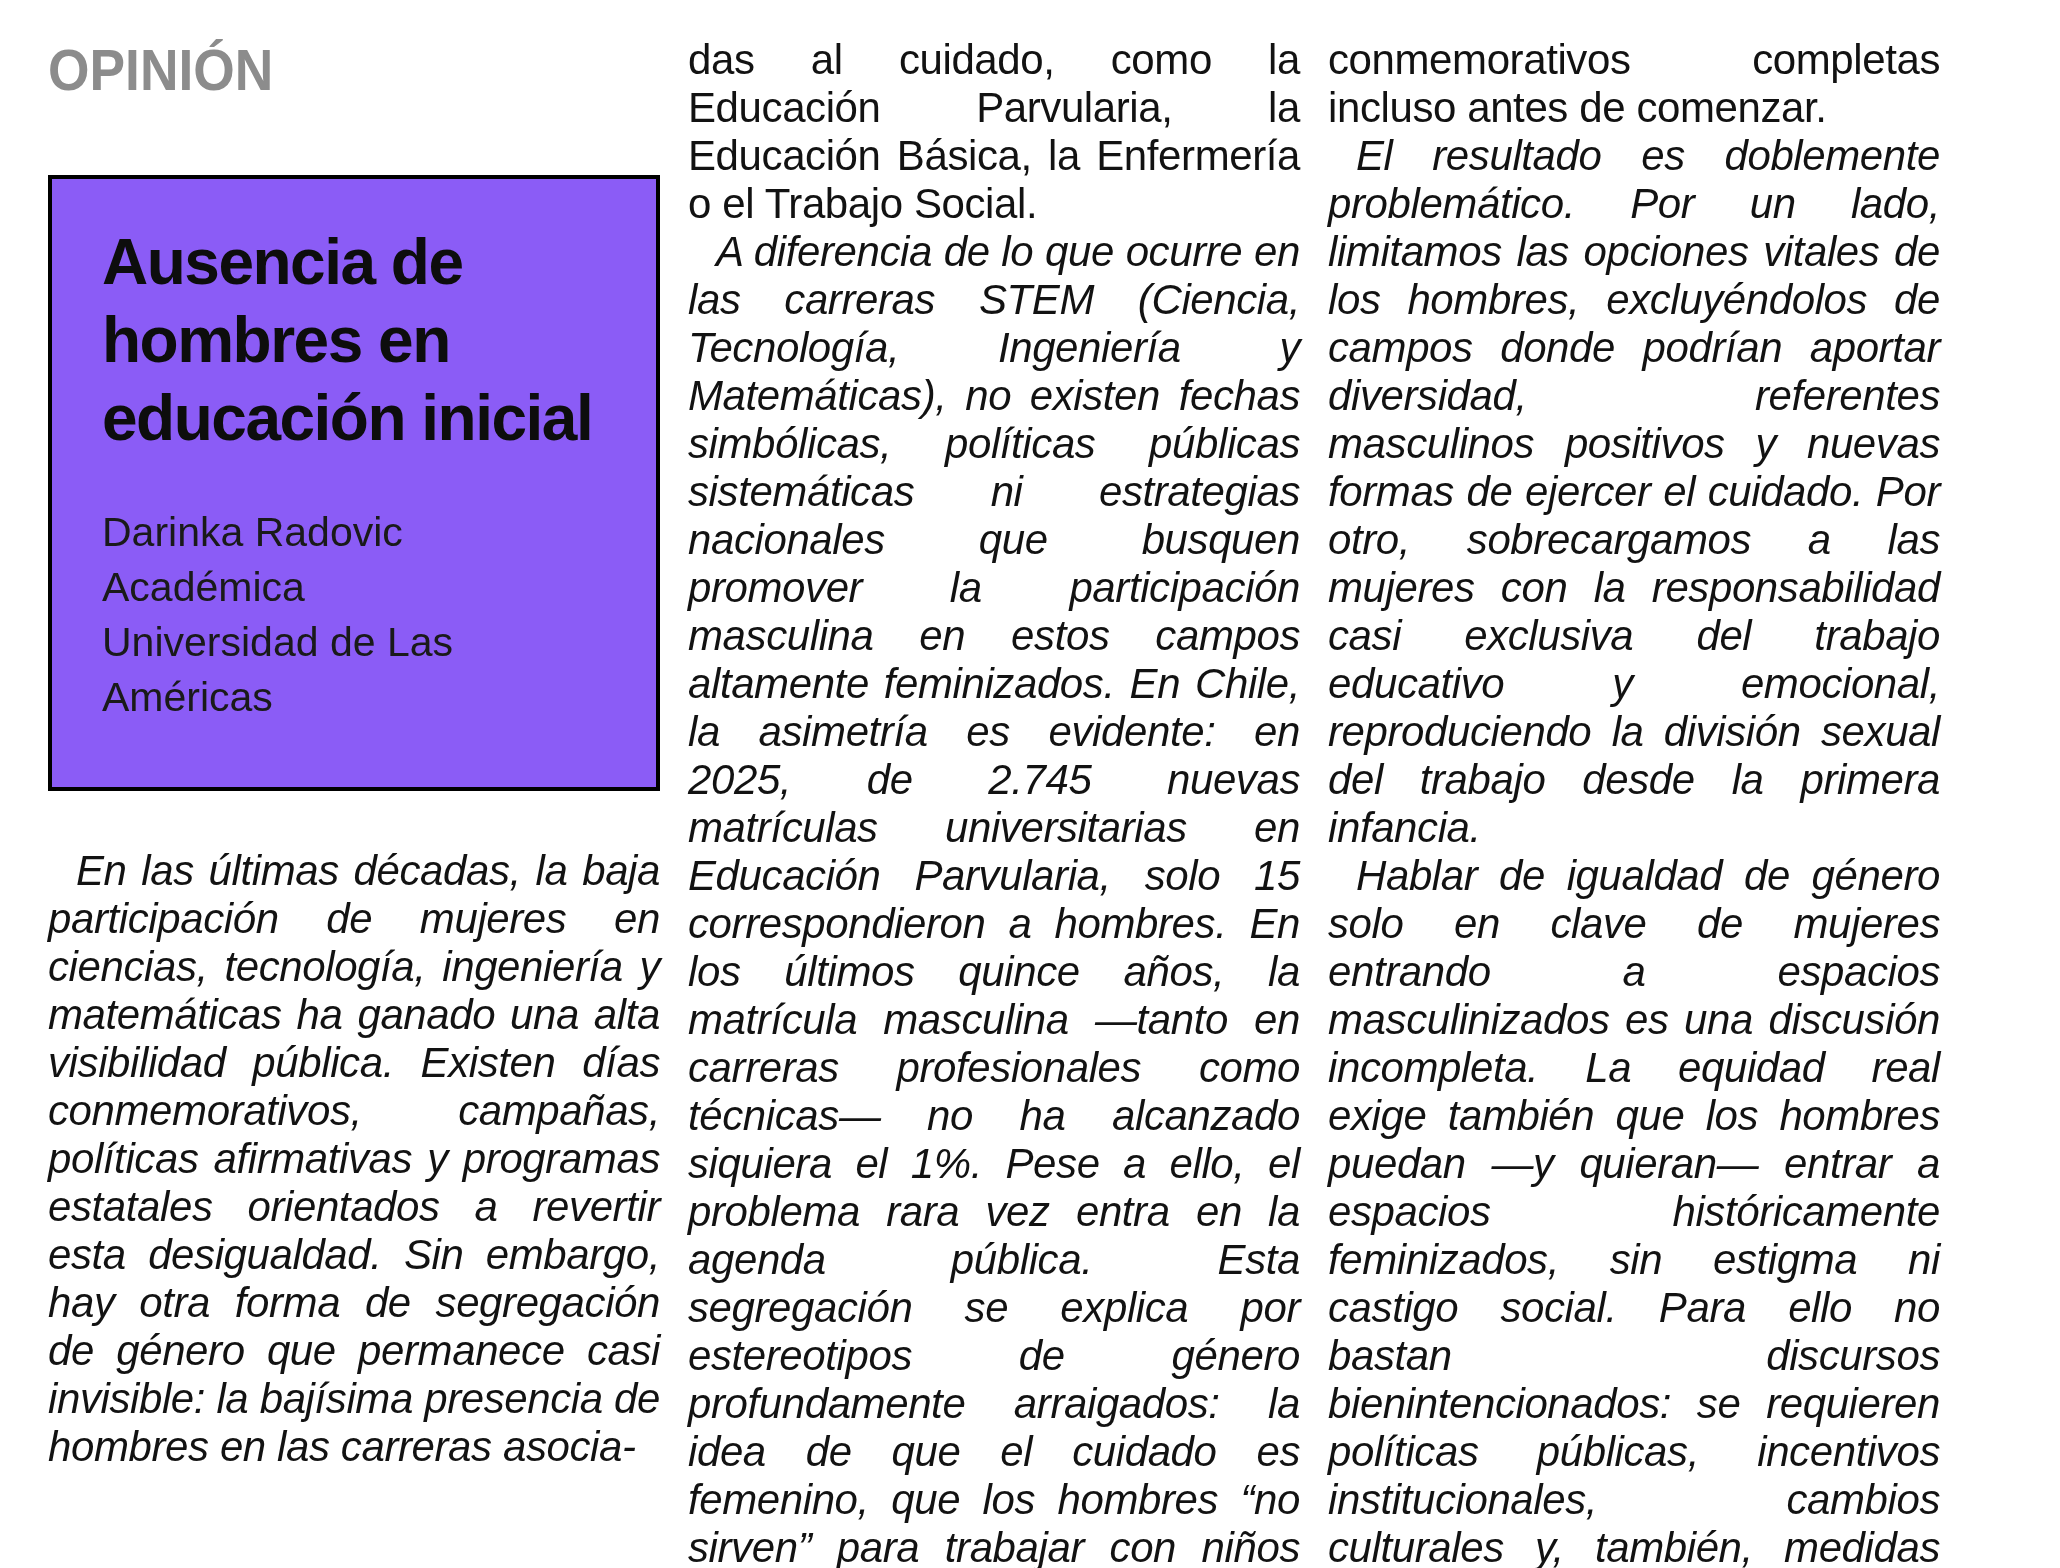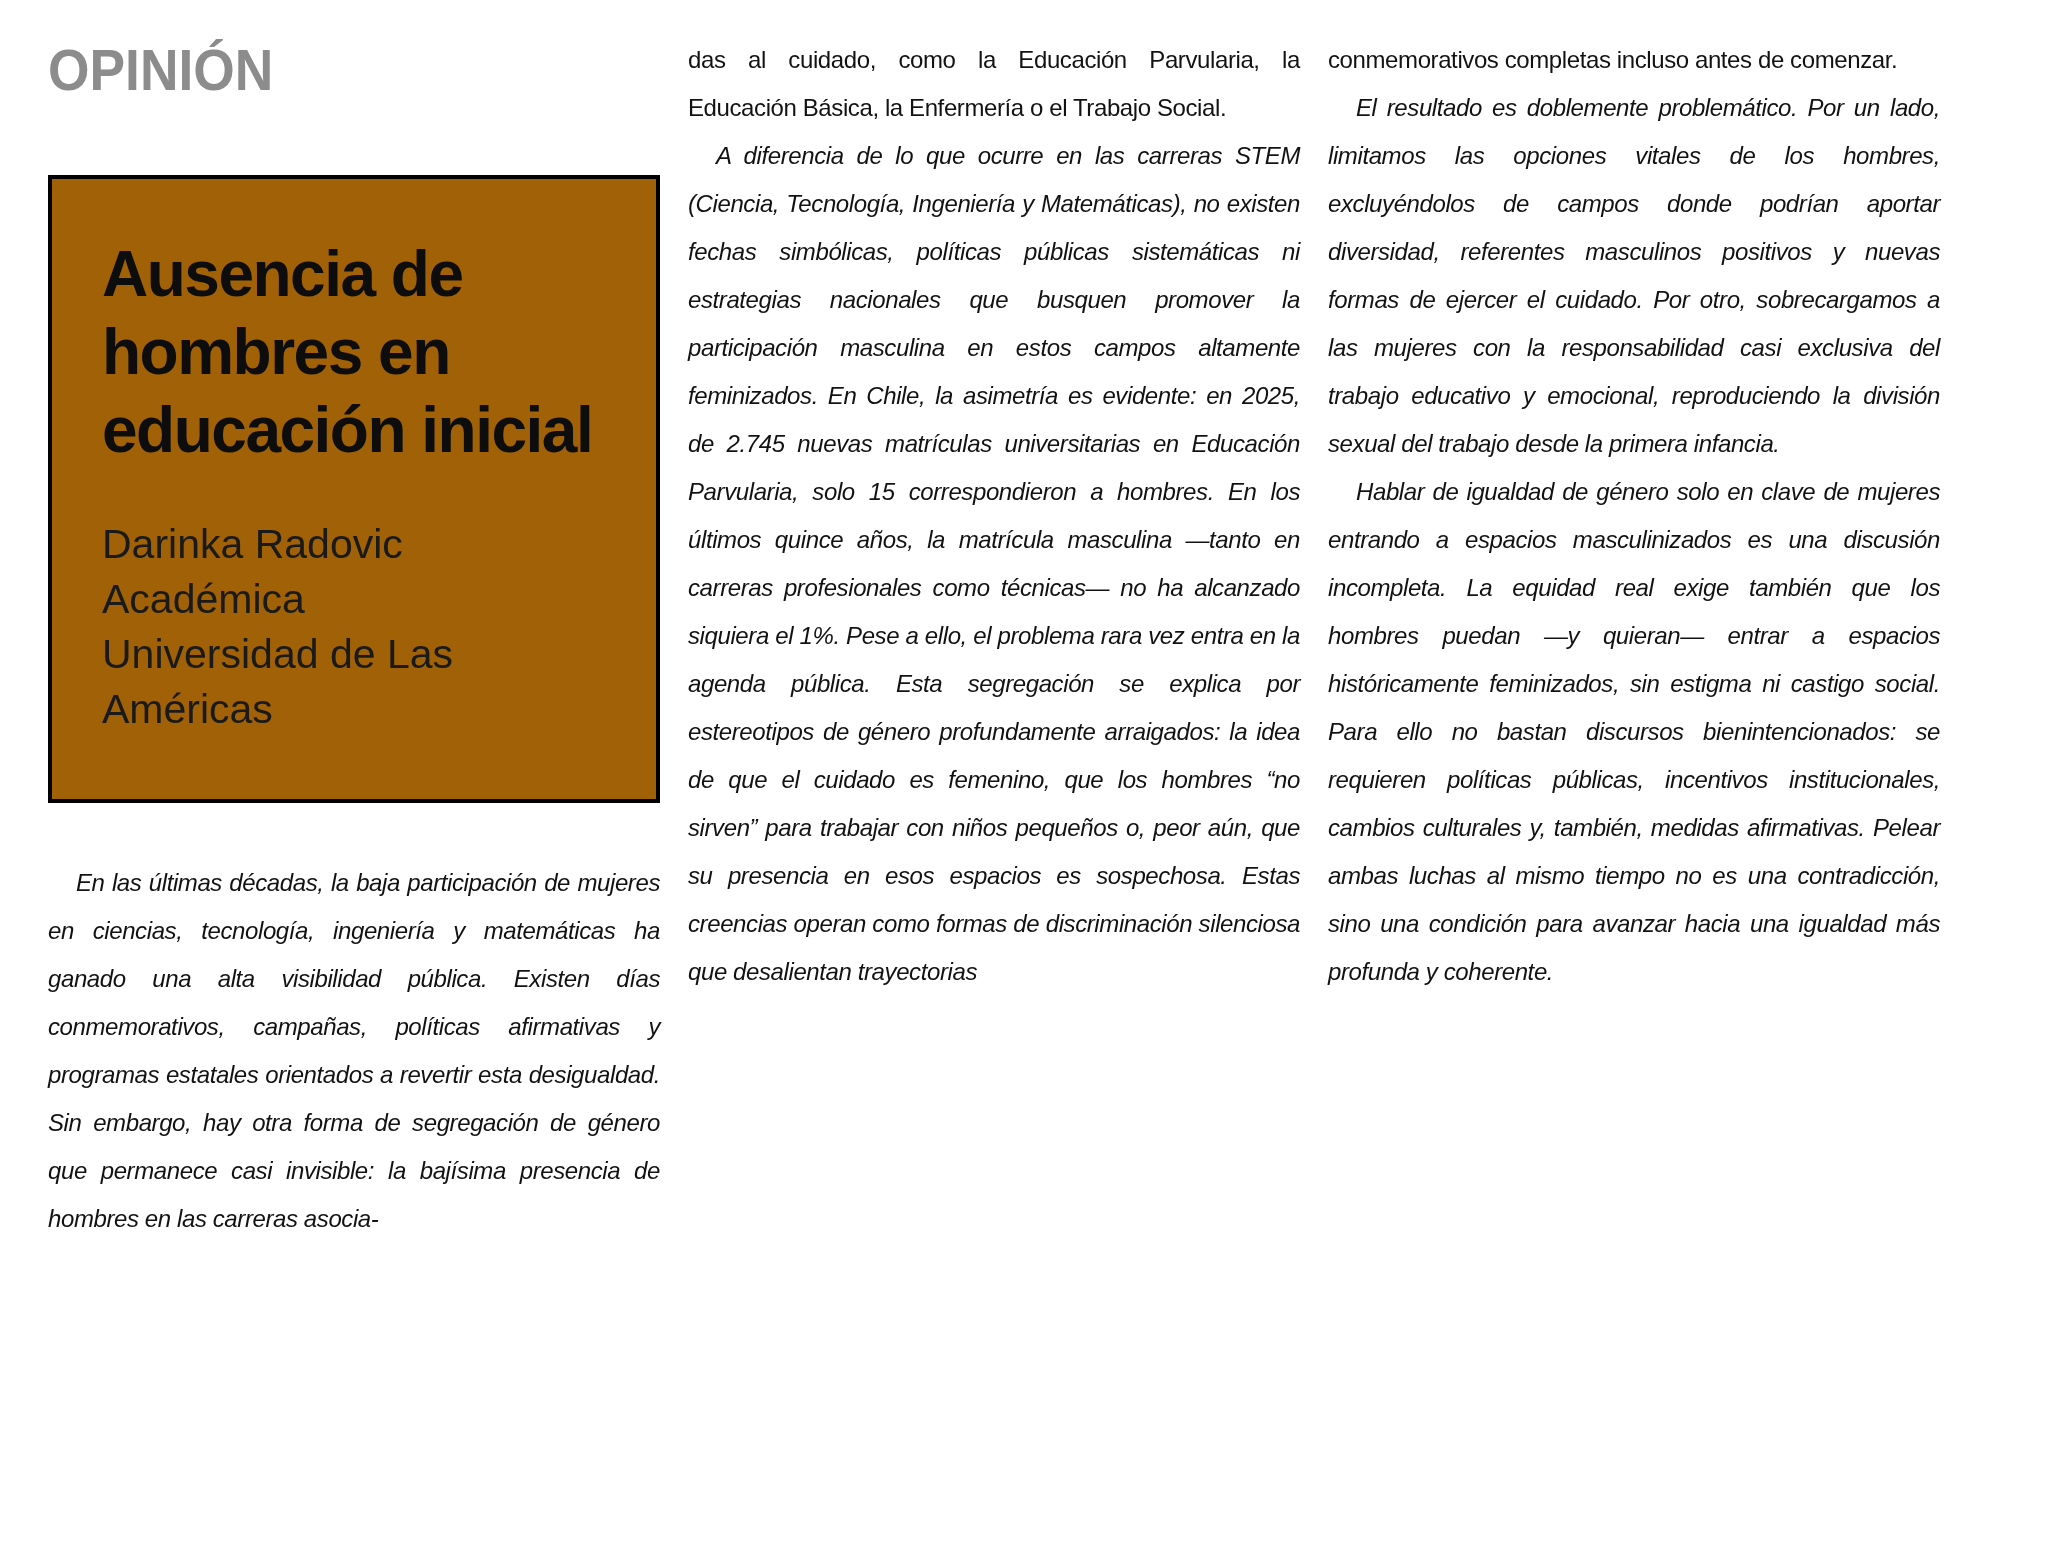--- a/index.html
+++ b/index.html
@@ -26,38 +26,38 @@
     font-size: 58px;
     font-weight: bold;
     color: #8c8c8c;
     transform: scaleX(0.92);
     transform-origin: left top;
     white-space: nowrap;
   }
   .headline-box {
     margin-top: 72px;
     border: 4px solid #000000;
-    padding: 56px 50px 62px 50px;
-    background: #a16207;
+    padding: 44px 50px 62px 50px;
+    background: #8b5cf6;
   }
   .headline {
     font-size: 64px;
     line-height: 78px;
     font-weight: bold;
     color: #0d0d0d;
     letter-spacing: -1.5px;
   }
   .byline {
     margin-top: 48px;
     font-size: 41px;
     line-height: 55px;
     color: #1a1a1a;
   }
   .body-text p {
-    font-size: 24px;
+    font-size: 42px;
     line-height: 48px;
     text-align: justify;
     letter-spacing: -0.4px;
     color: #121212;
   }
   p.indent { text-indent: 28px; font-style: italic; }
   .col1-body { margin-top: 56px; }
 </style>
 </head>
 <body>

